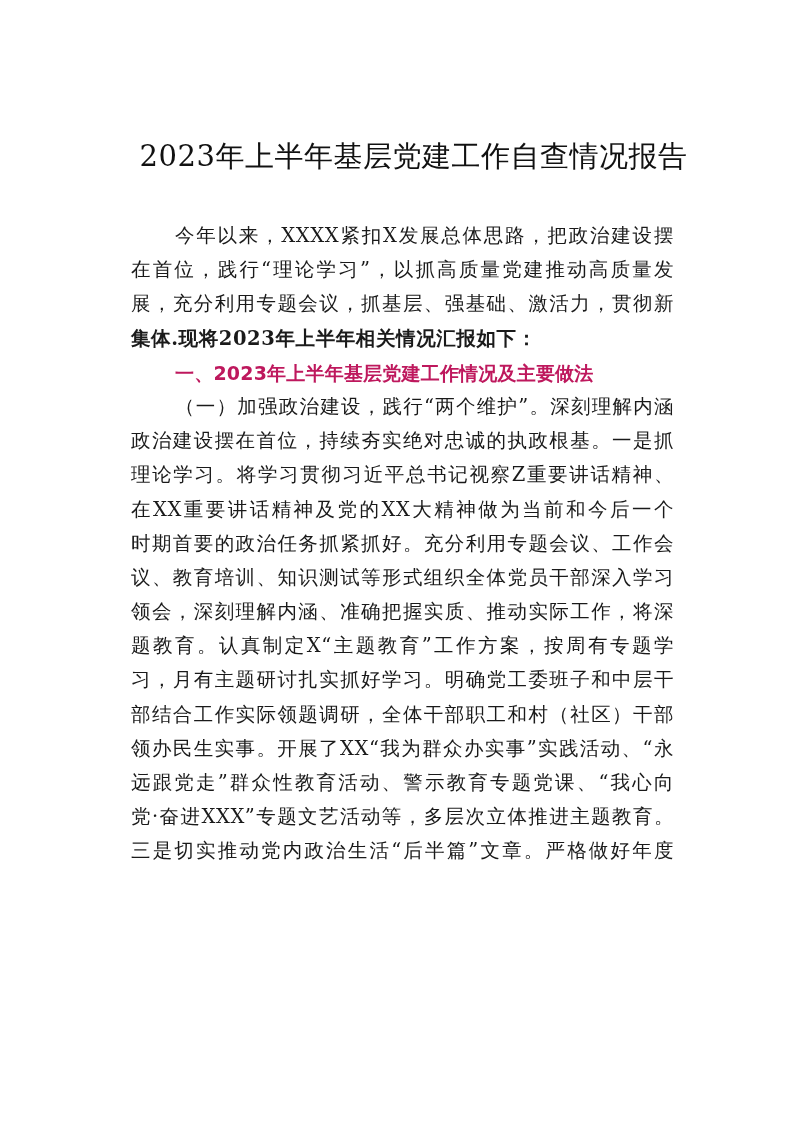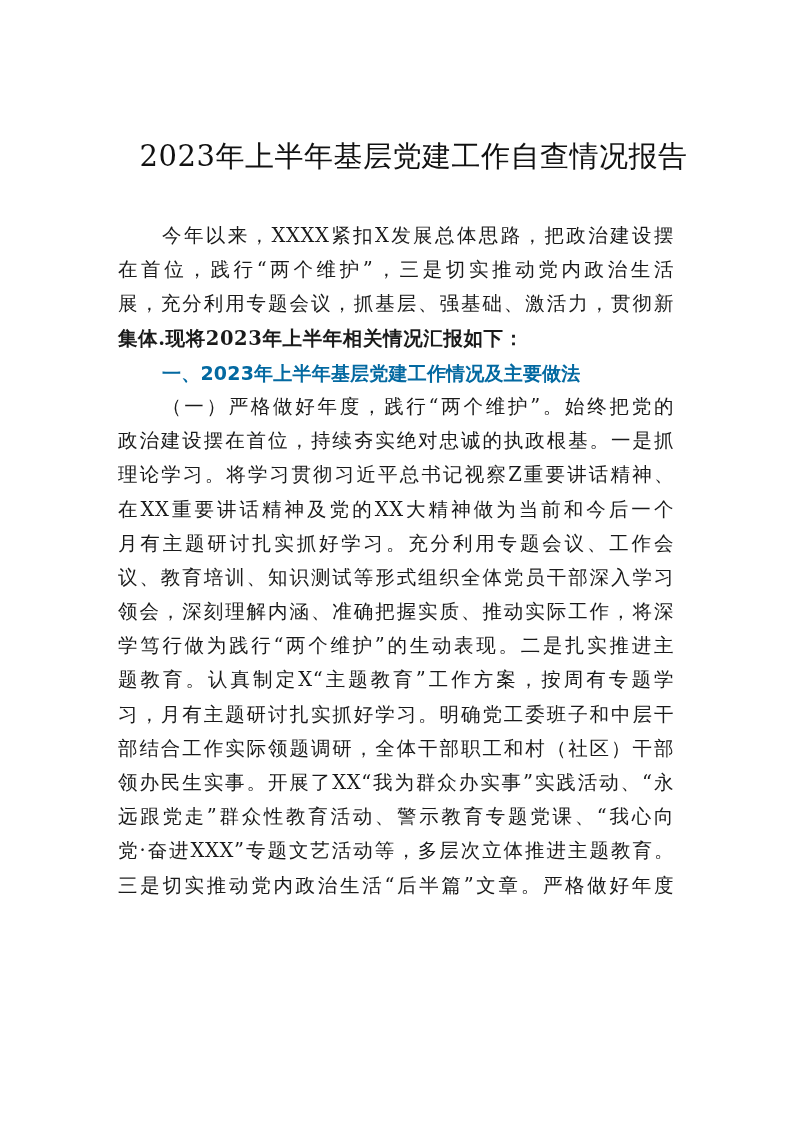--- a/index.html
+++ b/index.html
@@ -42,62 +42,62 @@
     }
     .line {
       height: 34.2px;
       line-height: 34.2px;
       font-size: 19.5px;
       white-space: nowrap;
       text-align: justify;
       text-align-last: justify;
       color: #1a1a1a;
       letter-spacing: 0.6px;
+      margin-left: 13px;
     }
     .line.indent {
       padding-left: 44px;
     }
     .line.last {
       text-align-last: left;
       font-weight: bold;
     }
     .line.heading1 {
       font-family: "DejaVu Sans", "Liberation Sans", sans-serif;
       font-weight: bold;
       font-size: 19px;
       text-align-last: left;
       padding-left: 44px;
-      color: #0369a1;
+      color: #be185d;
       letter-spacing: 0.2px;
     }
   </style>
 </head>
 <body>
 
 <div class="page">
 
   <div class="title">2023年上半年基层党建工作自查情况报告</div>
 
   <div class="body-text">
 
     <div class="line indent">今年以来，XXXX紧扣X发展总体思路，把政治建设摆</div>
-    <div class="line">在首位，践行“两个维护”，三是切实推动党内政治生活</div>
+    <div class="line">在首位，践行“理论学习”，以抓高质量党建推动高质量发</div>
     <div class="line">展，充分利用专题会议，抓基层、强基础、激活力，贯彻新</div>
     <div class="line last">集体.现将2023年上半年相关情况汇报如下：</div>
 
     <div class="line heading1">一、2023年上半年基层党建工作情况及主要做法</div>
 
-    <div class="line indent">（一）严格做好年度，践行“两个维护”。始终把党的</div>
+    <div class="line indent">（一）加强政治建设，践行“两个维护”。深刻理解内涵</div>
     <div class="line">政治建设摆在首位，持续夯实绝对忠诚的执政根基。一是抓</div>
     <div class="line">理论学习。将学习贯彻习近平总书记视察Z重要讲话精神、</div>
     <div class="line">在XX重要讲话精神及党的XX大精神做为当前和今后一个</div>
-    <div class="line">月有主题研讨扎实抓好学习。充分利用专题会议、工作会</div>
+    <div class="line">时期首要的政治任务抓紧抓好。充分利用专题会议、工作会</div>
     <div class="line">议、教育培训、知识测试等形式组织全体党员干部深入学习</div>
     <div class="line">领会，深刻理解内涵、准确把握实质、推动实际工作，将深</div>
-    <div class="line">学笃行做为践行“两个维护”的生动表现。二是扎实推进主</div>
     <div class="line">题教育。认真制定X“主题教育”工作方案，按周有专题学</div>
     <div class="line">习，月有主题研讨扎实抓好学习。明确党工委班子和中层干</div>
     <div class="line">部结合工作实际领题调研，全体干部职工和村（社区）干部</div>
     <div class="line">领办民生实事。开展了XX“我为群众办实事”实践活动、“永</div>
     <div class="line">远跟党走”群众性教育活动、警示教育专题党课、“我心向</div>
     <div class="line">党·奋进XXX”专题文艺活动等，多层次立体推进主题教育。</div>
     <div class="line">三是切实推动党内政治生活“后半篇”文章。严格做好年度</div>
 
   </div>
 </div>

